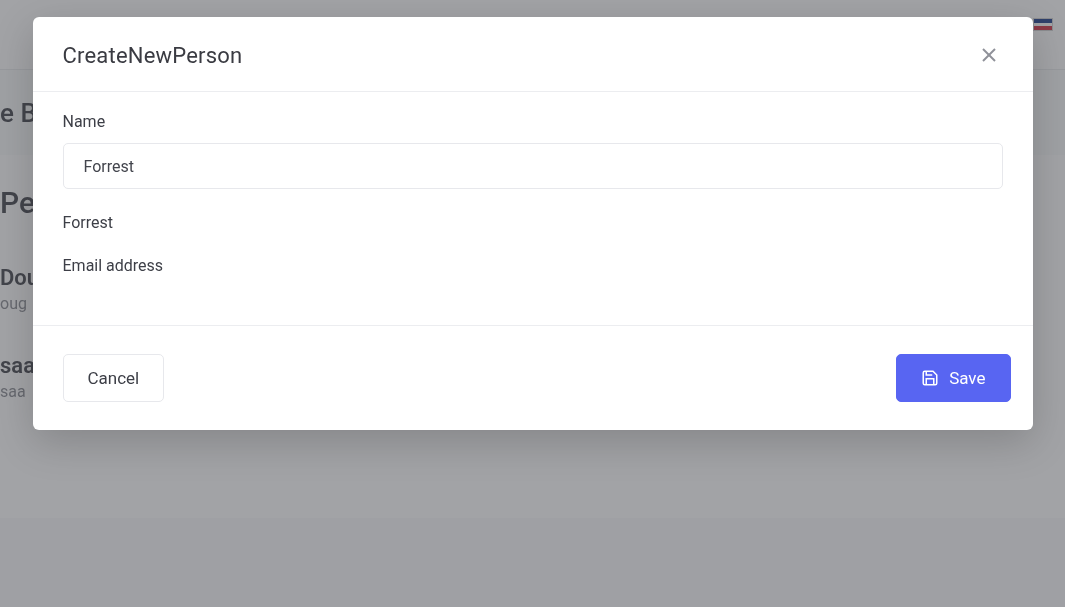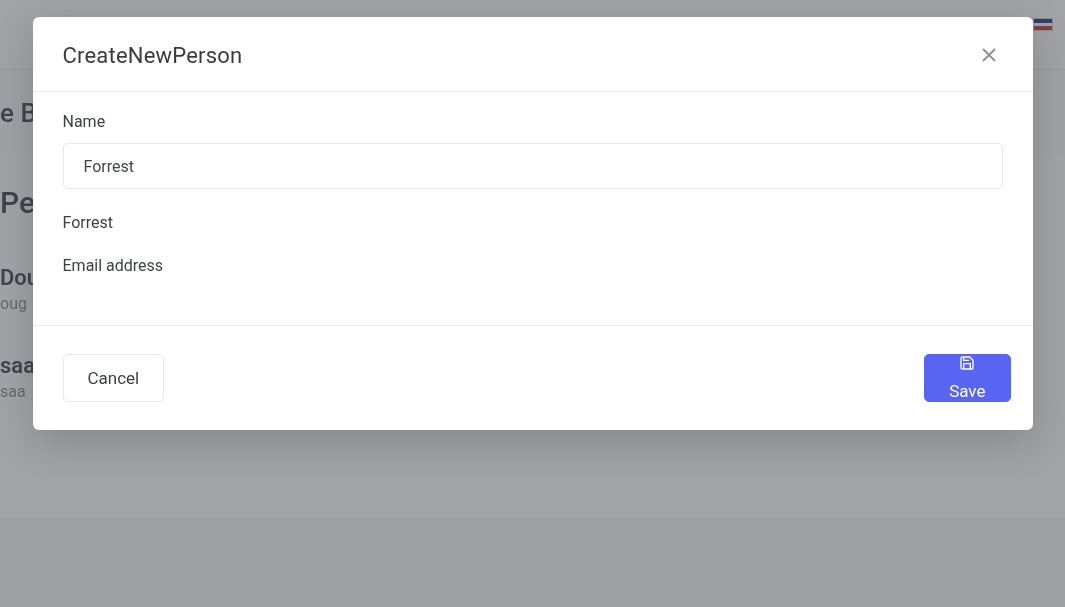--- a/index.html
+++ b/index.html
@@ -174,21 +174,20 @@
     }
     .btn-secondary {
       background: #fff;
       border: 1px solid #e7e8ec;
       color: #3d3f47;
     }
     .btn-primary {
       background: #5865f2;
       border: 1px solid #5865f2;
       color: #fff;
-      flex-direction: column;
     }
     .btn-primary svg {
       width: 18px;
       height: 18px;
       stroke: #fff;
       stroke-width: 2;
       fill: none;
     }
     .flag {
       position: absolute;

